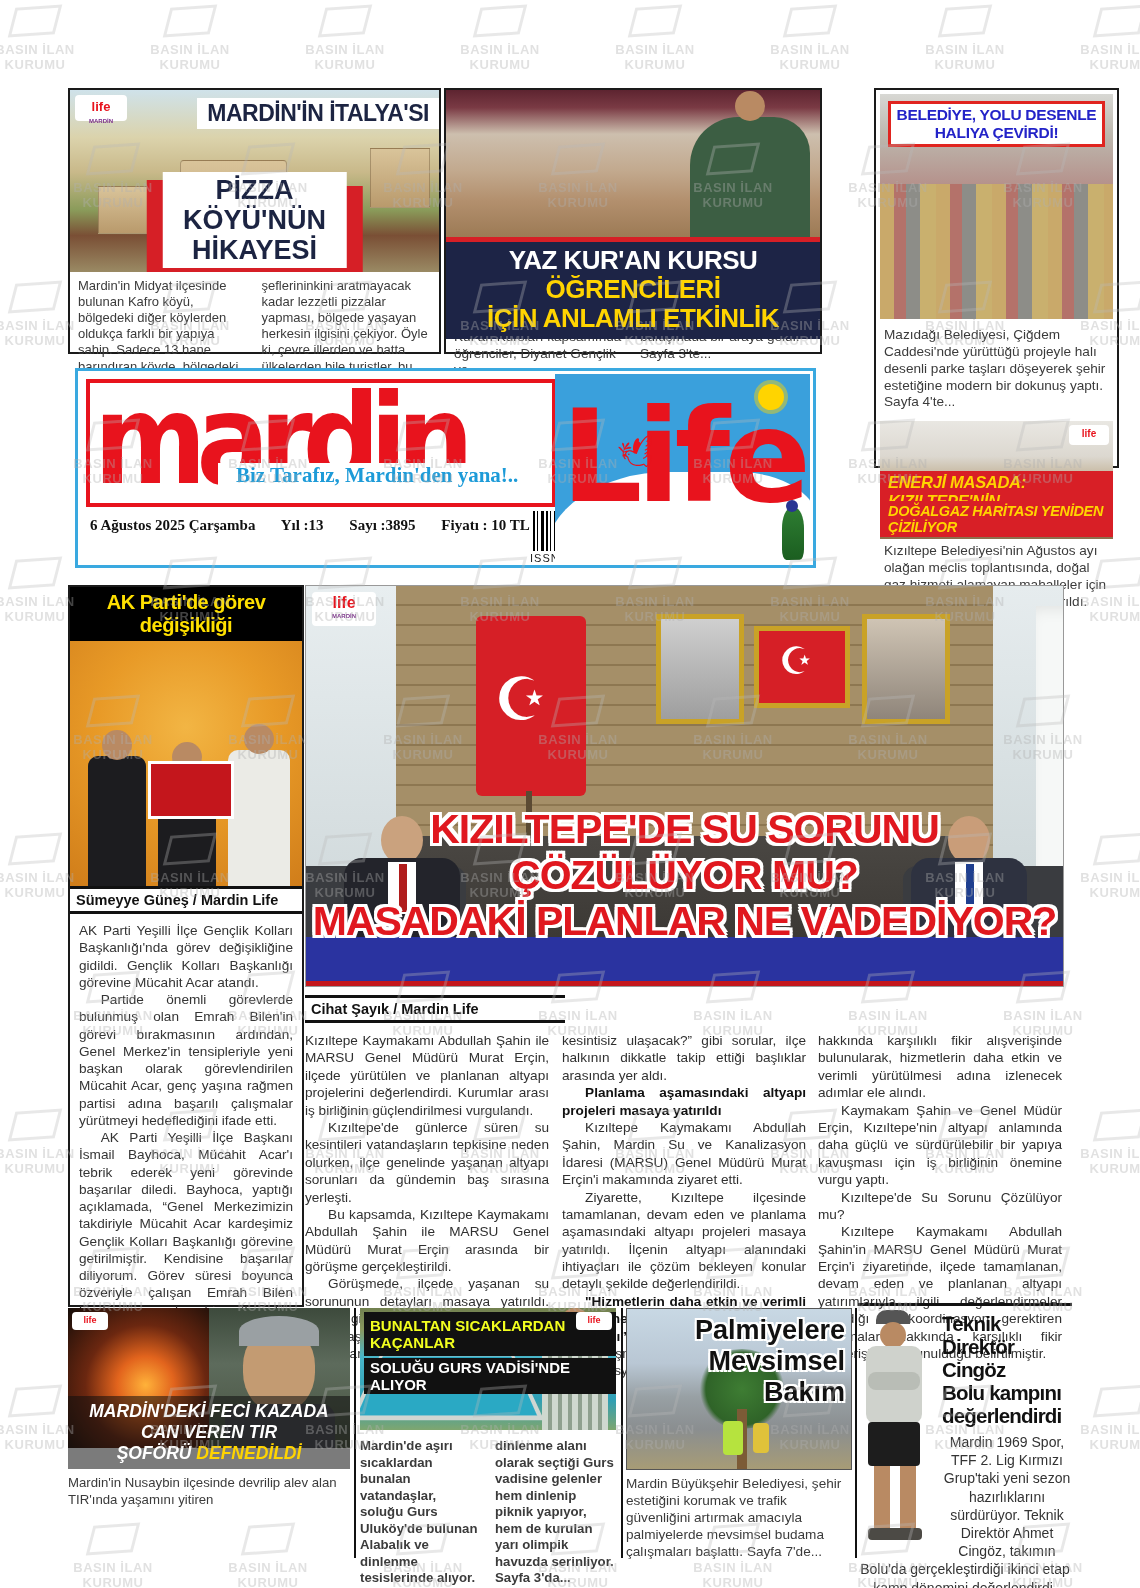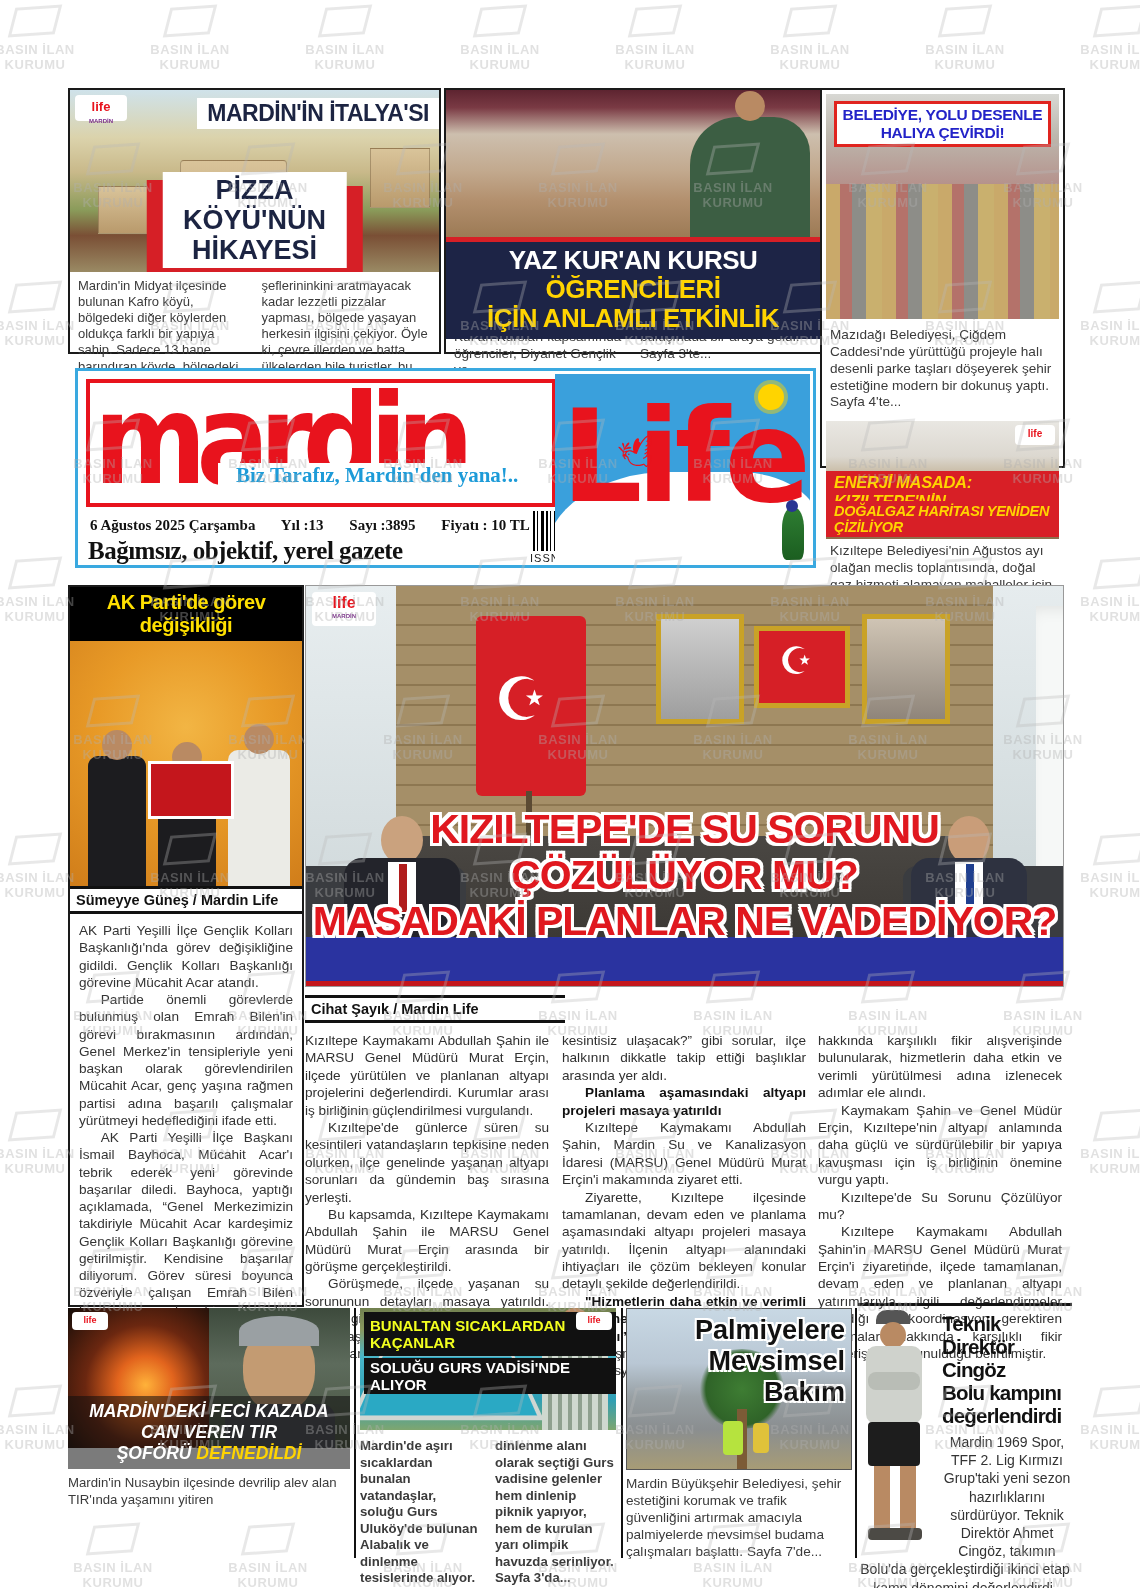--- a/index.html
+++ b/index.html
@@ -186,21 +186,21 @@
         <span class="w">YAZ KUR'AN KURSU </span><span class="y">ÖĞRENCİLERİ</span><br>
         <span class="y">İÇİN ANLAMLI ETKİNLİK</span>
       </div>
     </div>
     <div class="two-col body-txt" style="padding:6px 8px;font-size:13.6px;">
       <div>Mardin'Yeşilli İlçe Müftülüğü tarafından düzenlenen Yaz Kur'an Kursları kapsamında öğrenciler, Diyanet Gençlik ve</div>
       <div>Yeşilay iş birliğiyle gerçekleşen özel bir buluşmada bir araya geldi. Sayfa 3'te...</div>
     </div>
   </div>
 
-  <div class="box" style="left:820px;top:88px;width:245px;height:380px;">
+  <div class="box" style="left:874px;top:88px;width:245px;height:380px;">
     <div class="img ph-street" style="height:225px;margin:4px;">
       <div class="mosaic"></div>
       <div class="bandC">BELEDİYE, YOLU DESENLE HALIYA ÇEVİRDİ!</div>
     </div>
     <div class="body-txt" style="padding:4px 8px;font-size:13.6px;">Mazıdağı Belediyesi, Çiğdem Caddesi'nde yürüttüğü projeyle halı desenli parke taşları döşeyerek şehir estetiğine modern bir dokunuş yaptı. Sayfa 4'te...</div>
     <div class="img ph-meclis" style="height:118px;margin:6px 4px 0 4px;">
       <div class="tvlogo" style="right:4px;top:4px;width:40px;height:20px;font-size:10px;line-height:18px;">
         <span>life</span>
       </div>
       <div style="position:absolute;left:0;bottom:26px;">
@@ -217,21 +217,20 @@
     <div id="mlogo">
       <div class="word">mardin</div>
     </div>
     <div id="slogan">Biz Tarafız, Mardin'den yana!..</div>
     <div id="dateline">
       <span>6 Ağustos 2025 Çarşamba</span>
       <span>Yıl :13</span>
       <span>Sayı :3895</span>
       <span>Fiyatı : 10 TL</span>
     </div>
-    <div id="tagline">Bağımsız, objektif, yerel gazete</div>
     <div id="barcode"></div>
     <div id="issn">ISSN - 1803 - 4712</div>
     <div id="lifepanel">
       <div id="sun"></div>
       <div id="skyline"></div>
       <div id="bird">🕊</div>
       <div id="lifetxt">Life</div>
       <div id="peacock"></div>
     </div>
   </div>

